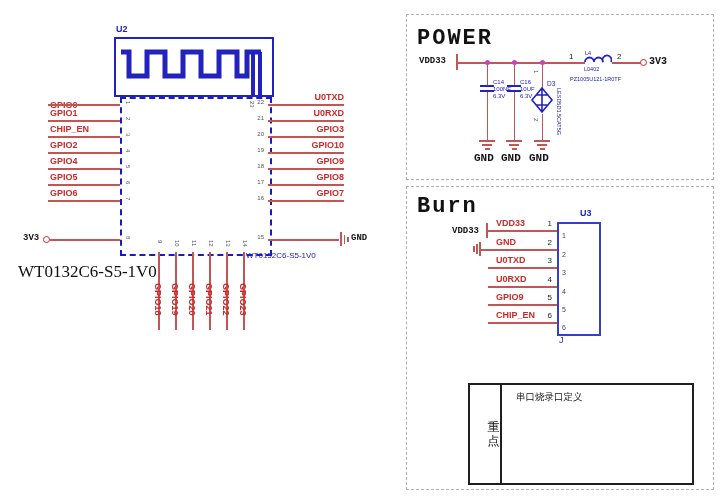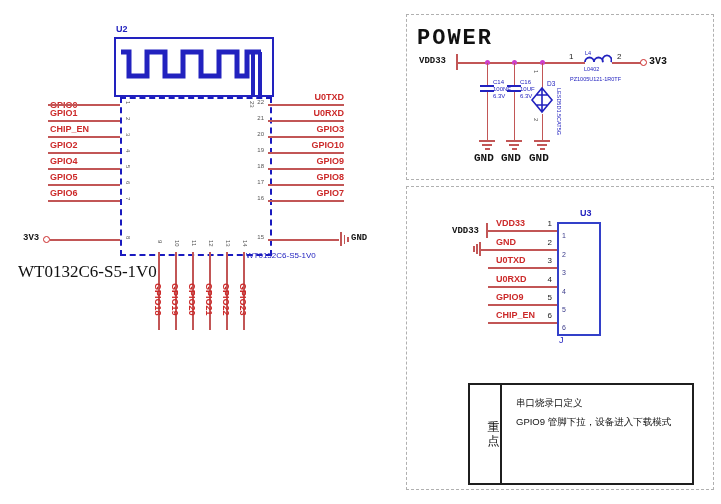--- a/index.html
+++ b/index.html
@@ -24,21 +24,21 @@
   .secbox{position:absolute;border:1px dashed #b0b0b0;background:#fff;}
   .sectitle{position:absolute;font-family:"Liberation Mono",monospace;font-weight:bold;font-size:22px;
             letter-spacing:2px;color:#111;}
   .gbar{position:absolute;background:#c25656;}
   .plate{position:absolute;height:2px;background:#2222bf;}
   .modbody{position:absolute;border:2px dashed #1a1abf;background:#fff;}
   .antbox{position:absolute;border:2px solid #2222bf;}
   .notes-table{position:absolute;border:2px solid #1f1f1f;display:flex;background:#fff;}
   .notes-side{width:30px;border-right:2px solid #1f1f1f;display:flex;align-items:center;justify-content:flex-end;}
   .notes-side div{width:13px;font-size:12px;line-height:14px;color:#111;word-break:break-all;text-align:center;}
-  .notes-main{flex:1;padding:9px 6px 0 14px;}
+  .notes-main{flex:1;padding:3px 6px 0 14px;}
   .notes-line{font-size:9.5px;line-height:18.5px;color:#111;font-family:"Liberation Sans",sans-serif;white-space:nowrap;}
 </style>
 </head>
 <body>
 
 <div id="canvas">
 
   <div class="abs blue" style="left:116px;top:24px;font-size:9px;font-weight:bold;">U2</div>
 
   <div class="antbox" style="left:114px;top:37px;width:156px;height:56px;"></div>
@@ -203,20 +203,21 @@
     <path d="M 1,10 A 4.5,4.5 0 1 1 10,10 A 4.5,4.5 0 1 1 19,10 A 4.5,4.5 0 1 1 27,10" fill="none" stroke="#2222bf" stroke-width="1.8"></path>
   </svg>
   <div class="btext" style="left:584px;top:66px;font-size:5.5px;">L0402</div>
   <div class="btext" style="left:570px;top:76px;font-size:5.5px;">PZ1005U121-1R0TF</div>
   <div class="pinnum-b" style="left:617px;top:52px;">2</div>
   <div class="wh" style="left:612px;top:62px;width:29px;"></div>
   <div class="port-circle" style="left:640px;top:59px;"></div>
   <div class="ktext" style="left:649px;top:56px;font-size:10px;">3V3</div>
 
   <div class="secbox" style="left:406px;top:186px;width:306px;height:302px;"></div>
+  <div class="sectitle" style="left:417px;top:194px;">Burn</div>
 
   <div class="abs blue" style="left:580px;top:208px;font-size:9px;font-weight:bold;">U3</div>
   <div class="abs" style="left:557px;top:222px;width:40px;height:110px;border:2px solid #3340c9;background:#fff;"></div>
   <div class="abs blue" style="left:559px;top:335px;font-size:9px;">J</div>
 
   <div class="net" style="left:496px;top:218px;">VDD33</div>
   <div class="wh" style="left:488px;top:230px;width:69px;"></div>
   <div class="pinnum-b" style="left:530px;top:219px;width:22px;text-align:right;">1</div>
   <div class="innum" style="left:562px;top:232px;">1</div>
 
@@ -251,17 +252,16 @@
   <div class="gbar" style="left:479px;top:242px;width:1.5px;height:14px;"></div>
   <div class="gbar" style="left:476px;top:244px;width:1.5px;height:10px;"></div>
   <div class="gbar" style="left:473px;top:246px;width:1.5px;height:6px;"></div>
 
   <div class="notes-table" style="left:468px;top:383px;width:222px;height:98px;">
     <div class="notes-side">
       <div>重点</div>
     </div>
     <div class="notes-main">
       <div class="notes-line">串口烧录口定义</div>
-      <div class="notes-line">GPIO9 管脚下拉，设备进入下载模式</div>
     </div>
   </div>
 
 </div>
 
 </body></html>

